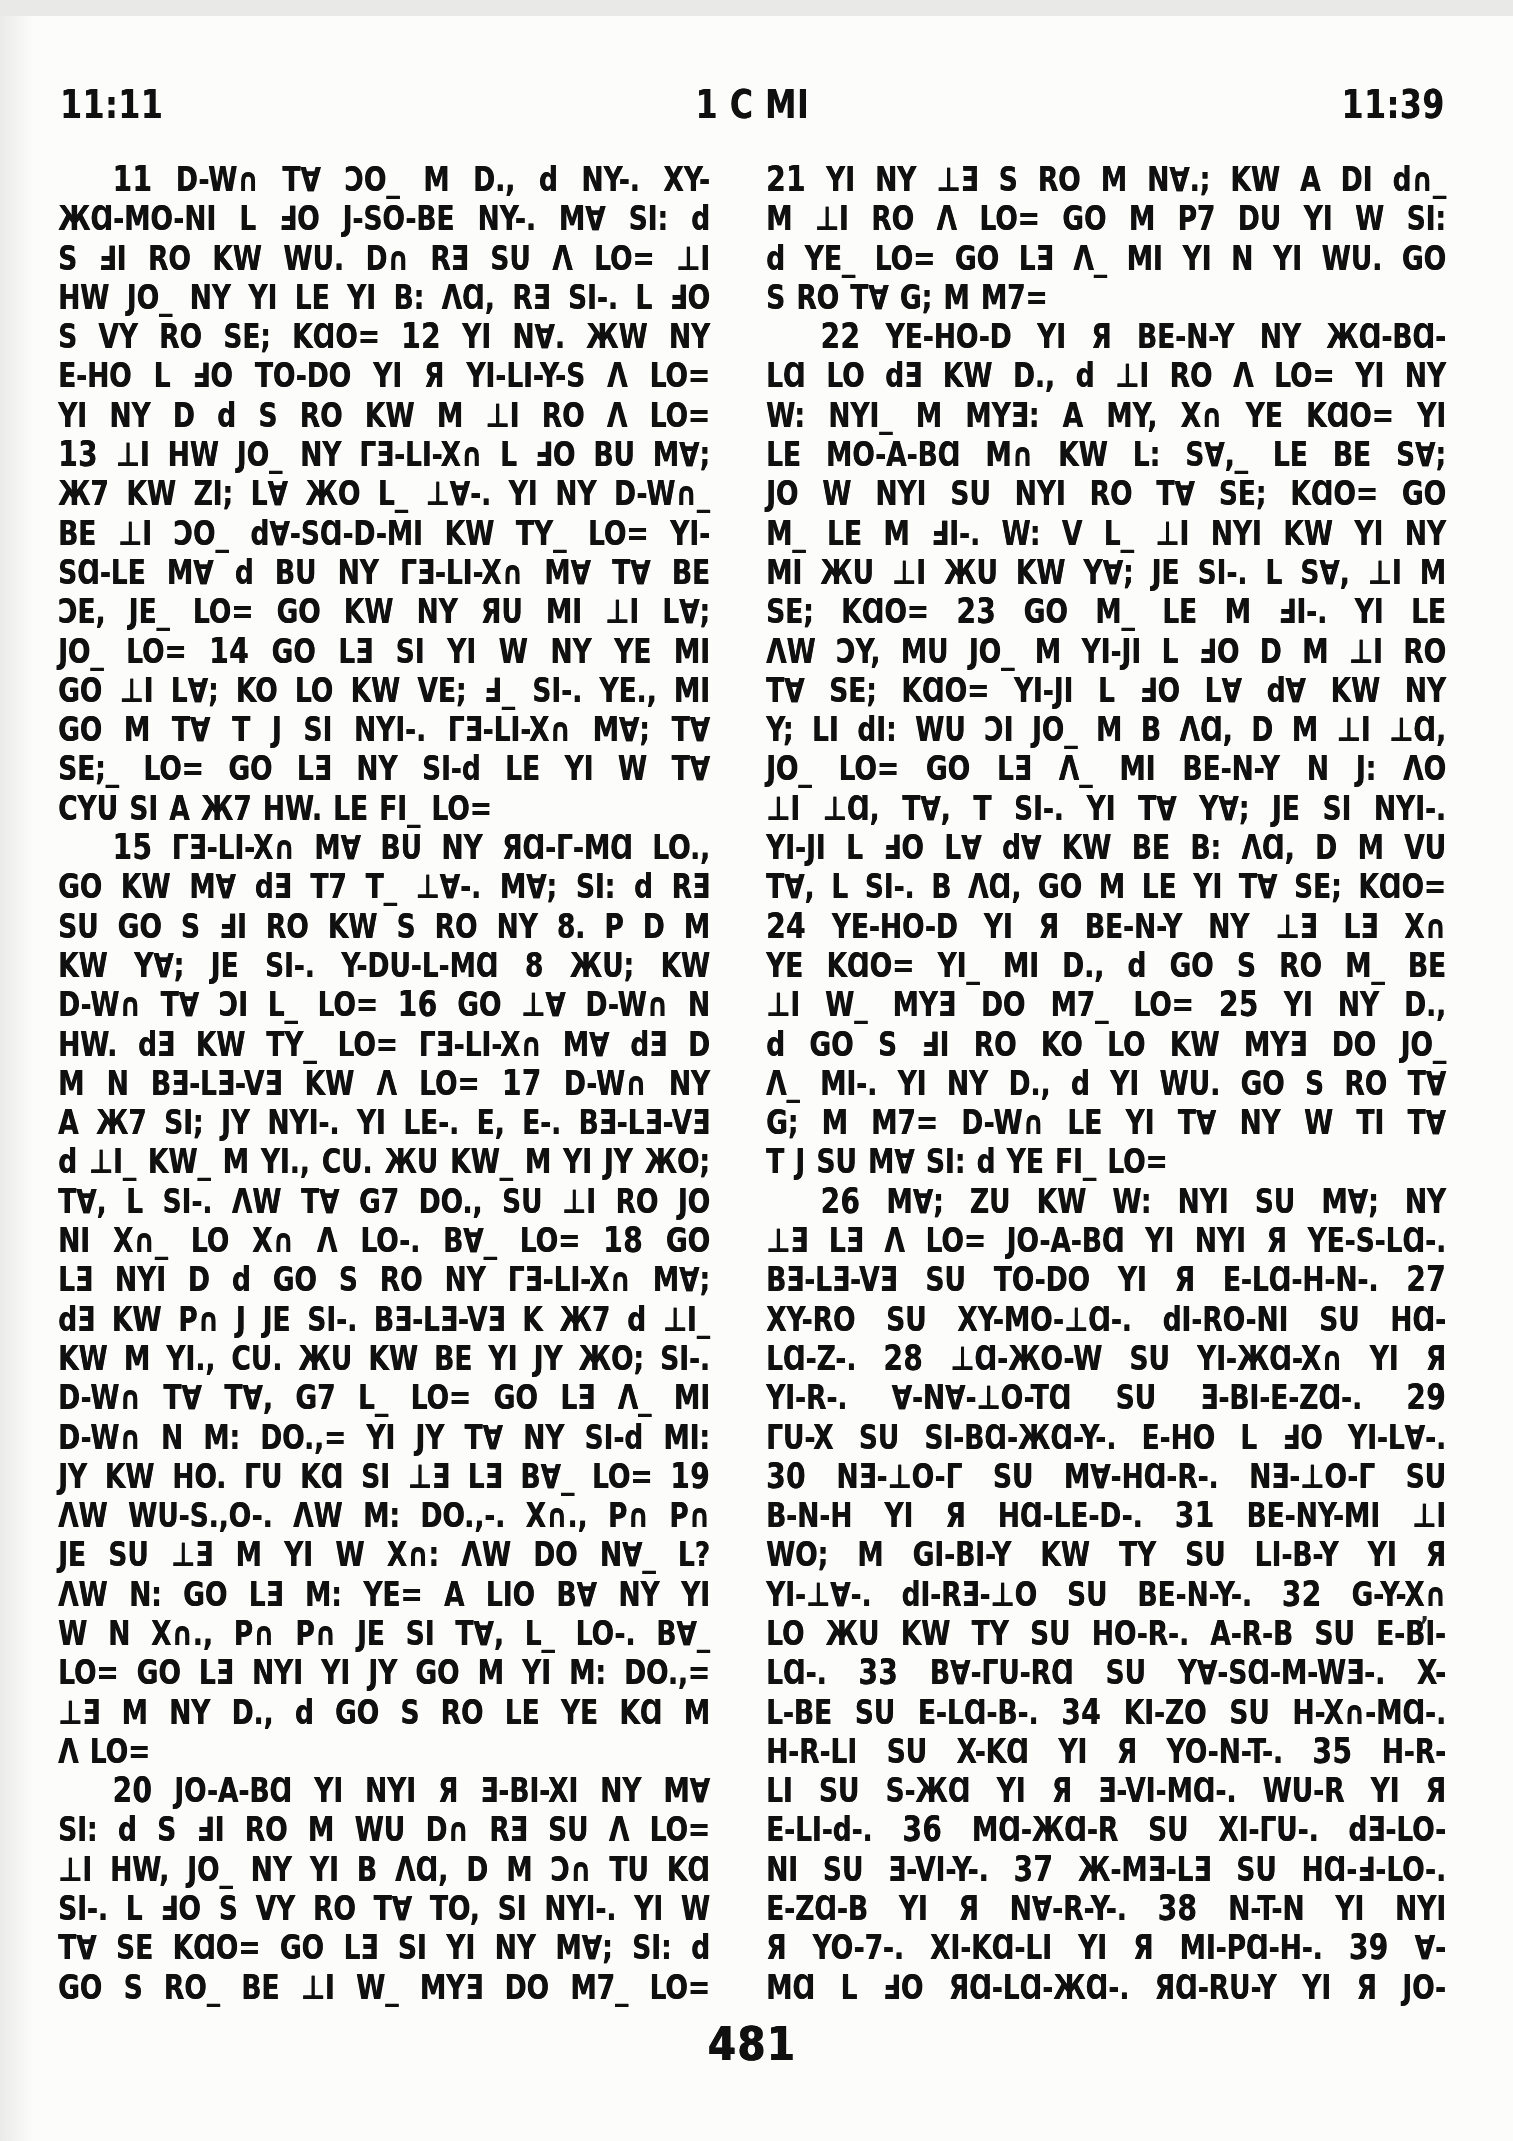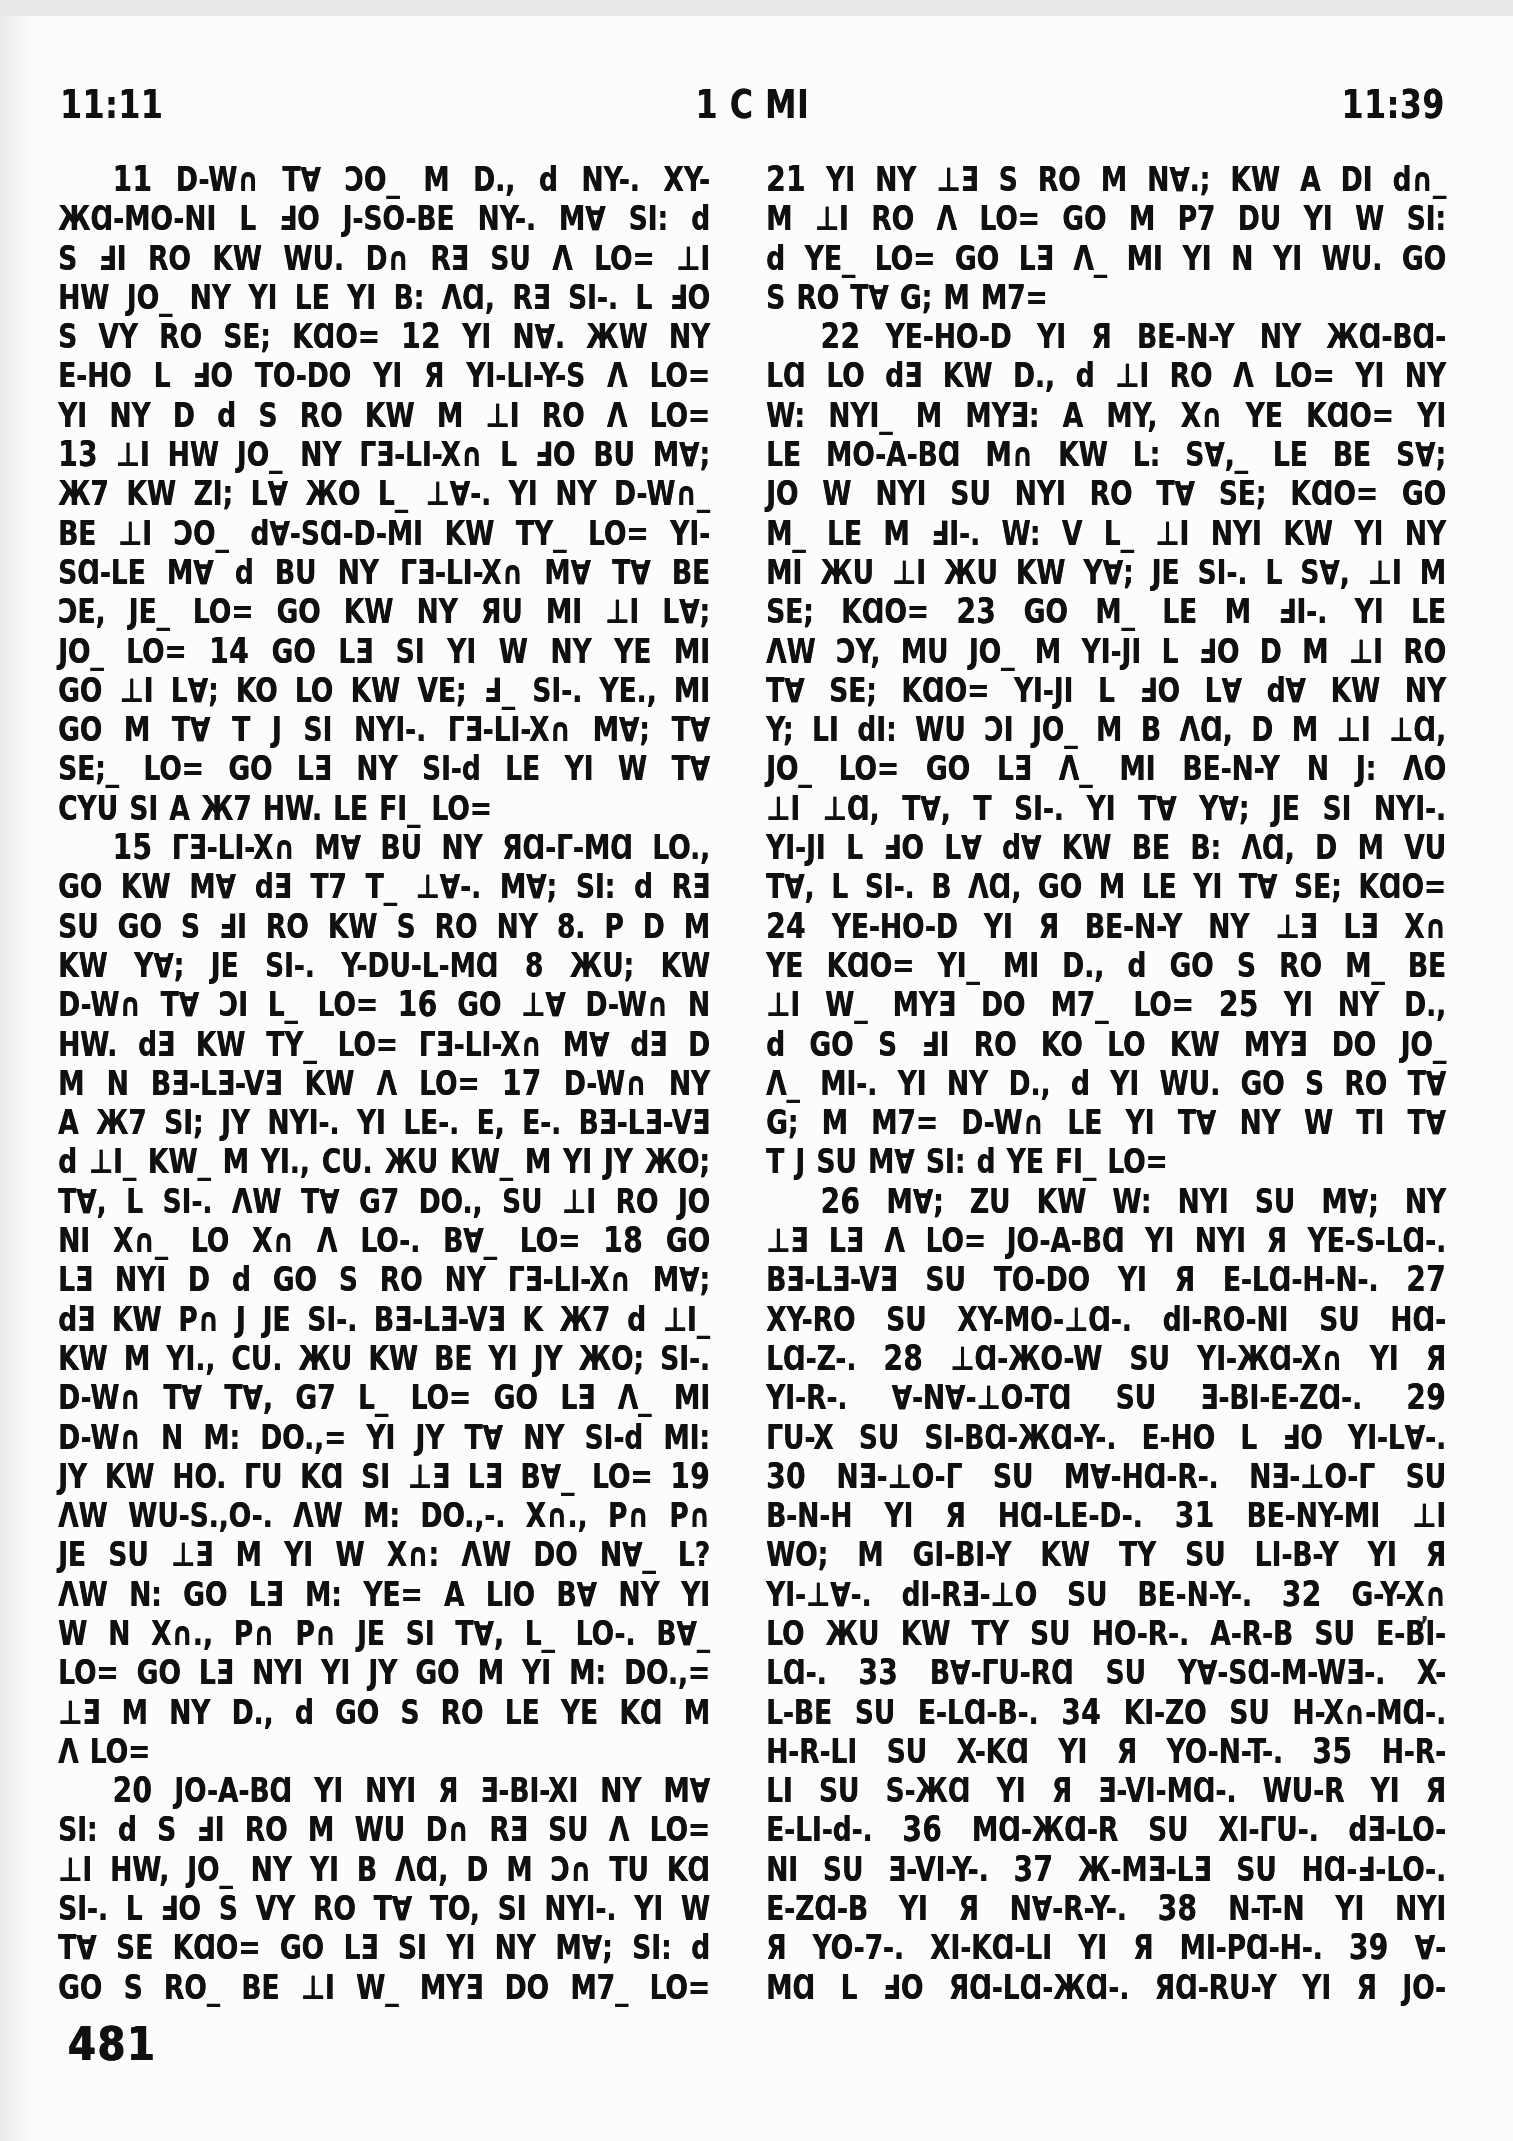--- a/index.html
+++ b/index.html
@@ -46,21 +46,21 @@
     white-space:nowrap;
     overflow:visible;
   }
   .line.first { padding-left:68px; }
   .line.endp  { justify-content:flex-start; column-gap:14px; }
   .line span  { flex:0 0 auto; }
   .vnum { font-size:35px; letter-spacing:0.5px; }
   .page-footer {
     position:absolute; left:60px; top:2000px;
     width:1385px;
-    text-align:left;
+    text-align:center;
   }
   .page-footer span {
     display:inline-block;
     transform:scaleX(0.85);
     font-size:47px;
     letter-spacing:2px;
     text-shadow:1px 0 currentColor, -0.5px 0 currentColor;
   }
   .speck {
     position:absolute;

